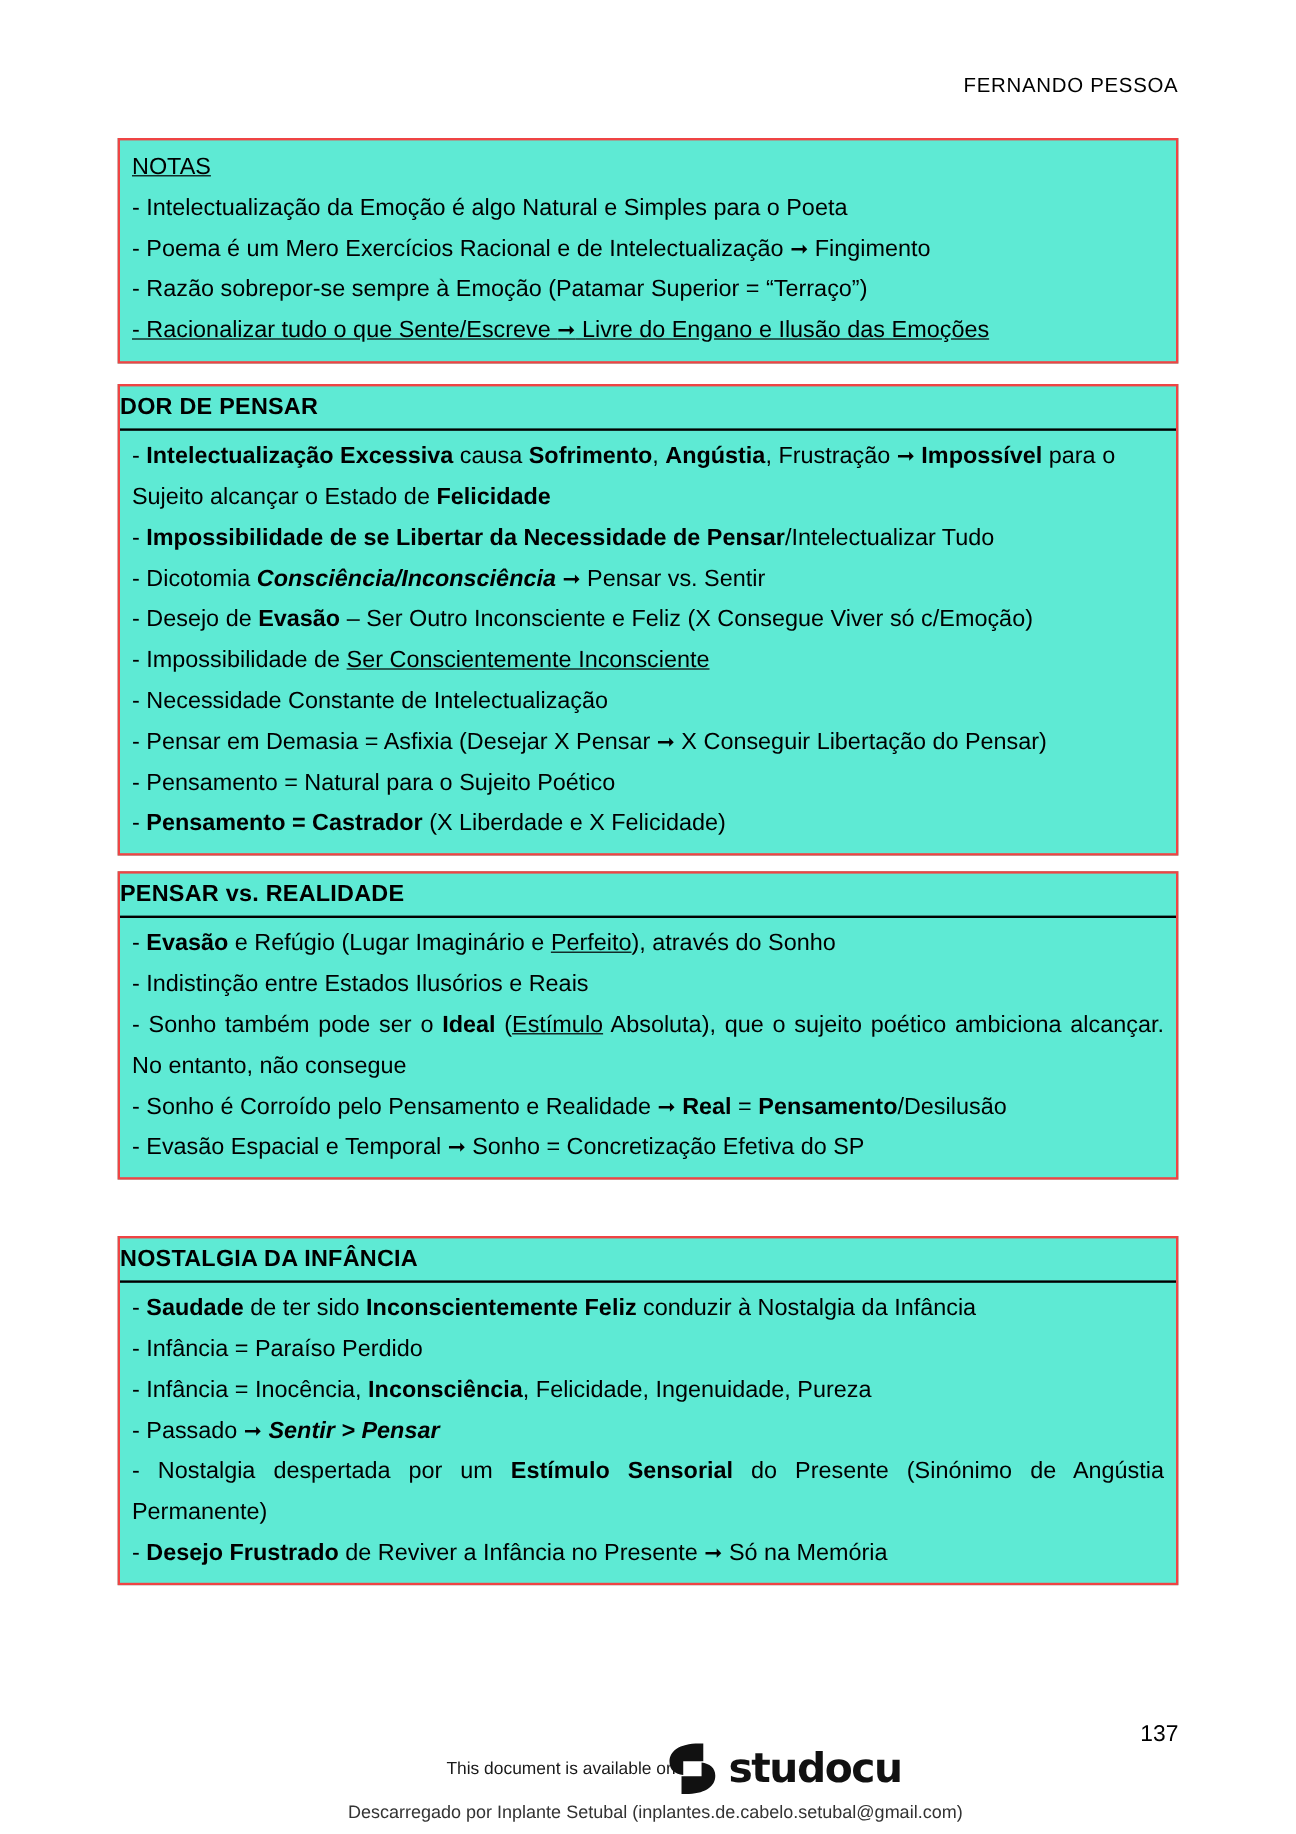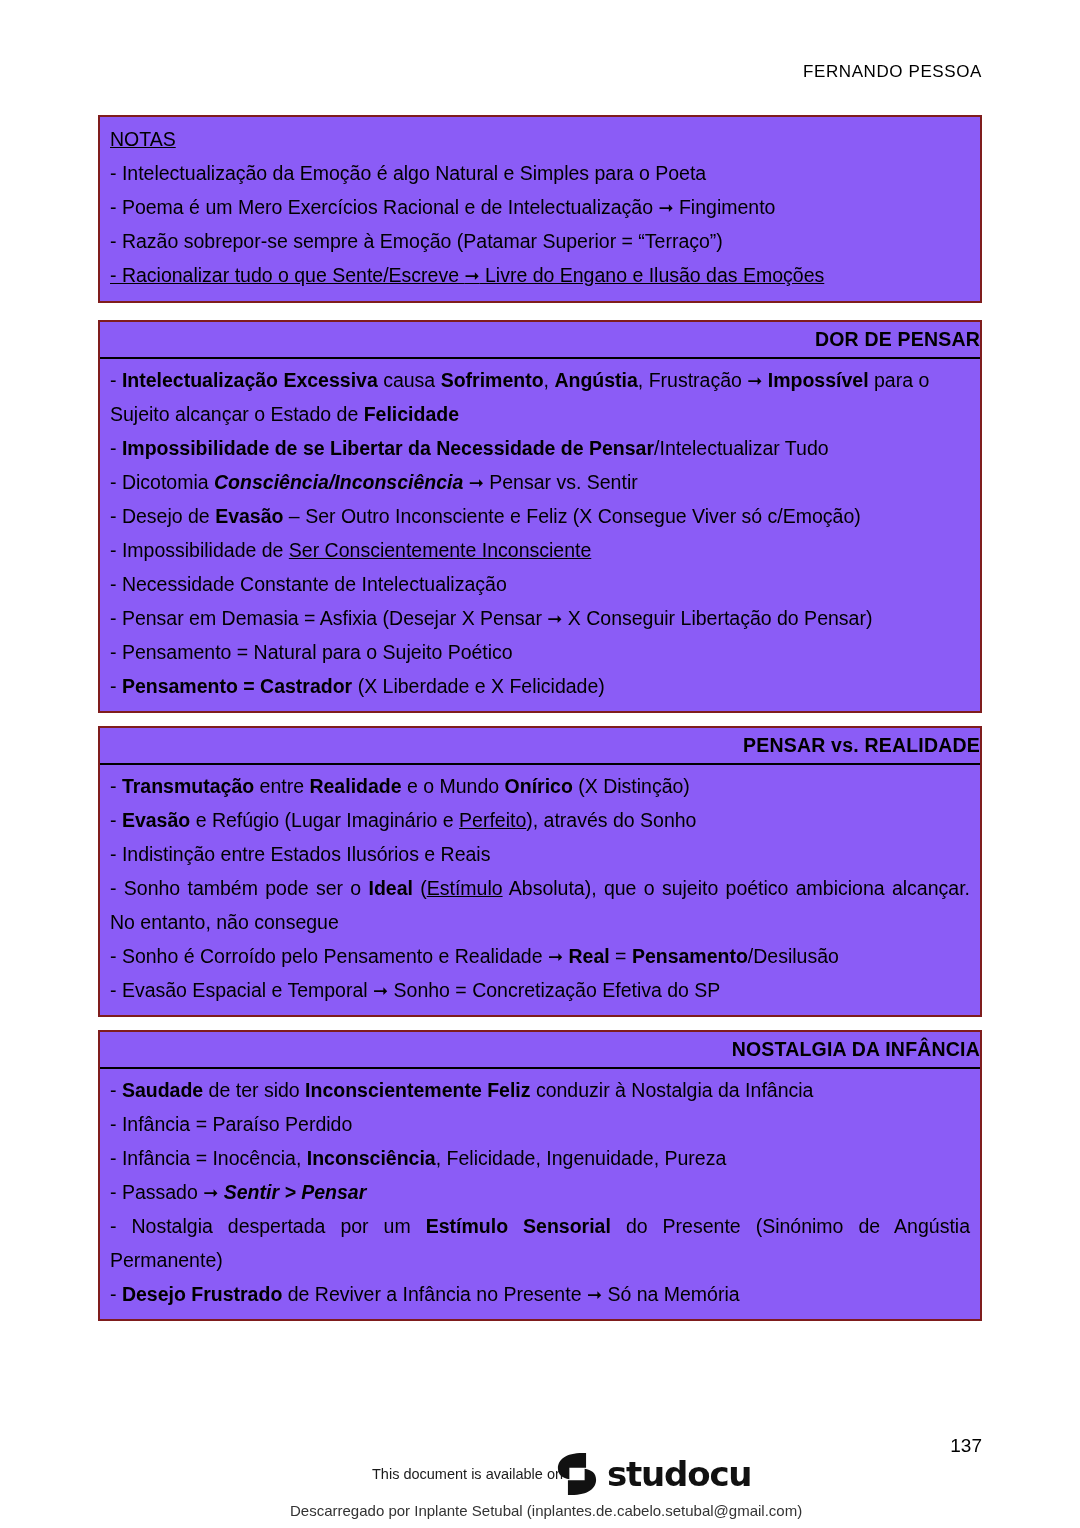--- a/index.html
+++ b/index.html
@@ -34,26 +34,26 @@
     font-size: 17px;
     letter-spacing: 0.6px;
     color: #000;
   }
 
   
   .box {
     position: absolute;
     left: 98px;
     width: 884px;
-    border: 2px solid #7f1d1d;
-    background: #8b5cf6;
+    border: 2px solid #ef4444;
+    background: #5eead4;
   }
 
   .box-title {
-    text-align: right;
+    text-align: left;
     font-weight: bold;
     font-size: 19.5px;
     padding: 6px 0 7px 0;
     border-bottom: 2px solid #000;
     letter-spacing: 0.2px;
     line-height: 1.15;
   }
 
   .box-body {
     padding: 5px 10px 7px 10px;
@@ -170,21 +170,20 @@
       <div class="line">- Necessidade Constante de Intelectualização</div>
       <div class="line">- Pensar em Demasia = Asfixia (Desejar X Pensar <span class="arrow">➞</span> X Conseguir Libertação do Pensar)</div>
       <div class="line">- Pensamento = Natural para o Sujeito Poético</div>
       <div class="line">- <b>Pensamento = Castrador</b> (X Liberdade e X Felicidade)</div>
     </div>
   </div>
 
   <div class="box" id="box-sonho">
     <div class="box-title">PENSAR vs. REALIDADE</div>
     <div class="box-body">
-      <div class="line">- <b>Transmutação</b> entre <b>Realidade</b> e o Mundo <b>Onírico</b> (X Distinção)</div>
       <div class="line">- <b>Evasão</b> e Refúgio (Lugar Imaginário e <span class="u">Perfeito</span>), através do Sonho</div>
       <div class="line">- Indistinção entre Estados Ilusórios e Reais</div>
       <div class="line justify">- Sonho também pode ser o <b>Ideal</b> (<span class="u">Estímulo</span> Absoluta), que o sujeito poético ambiciona alcançar. No entanto, não consegue</div>
       <div class="line">- Sonho é Corroído pelo Pensamento e Realidade <span class="arrow">➞</span> <b>Real</b> = <b>Pensamento</b>/Desilusão</div>
       <div class="line">- Evasão Espacial e Temporal <span class="arrow">➞</span> Sonho = Concretização Efetiva do SP</div>
     </div>
   </div>
 
   <div class="box" id="box-nostalgia">
     <div class="box-title">NOSTALGIA DA INFÂNCIA</div>

